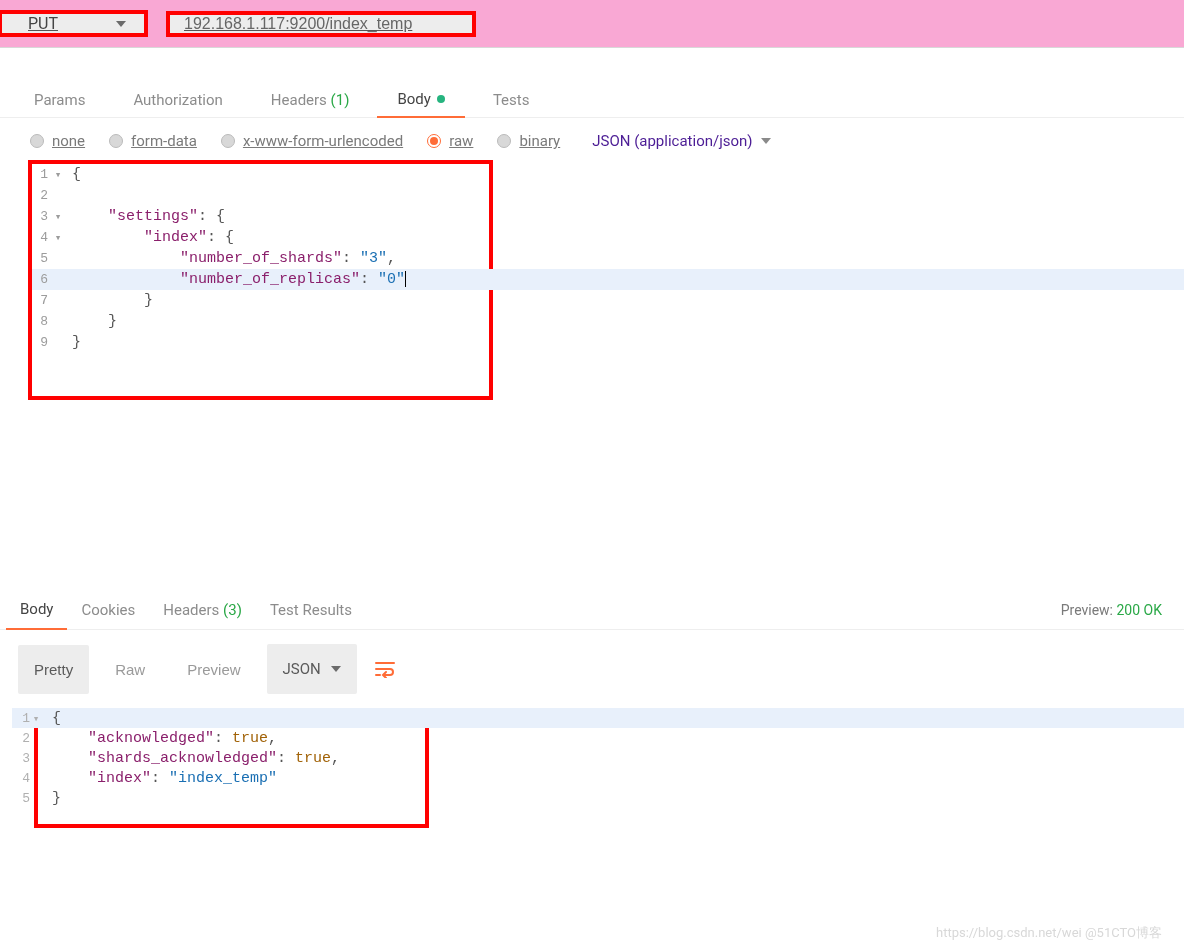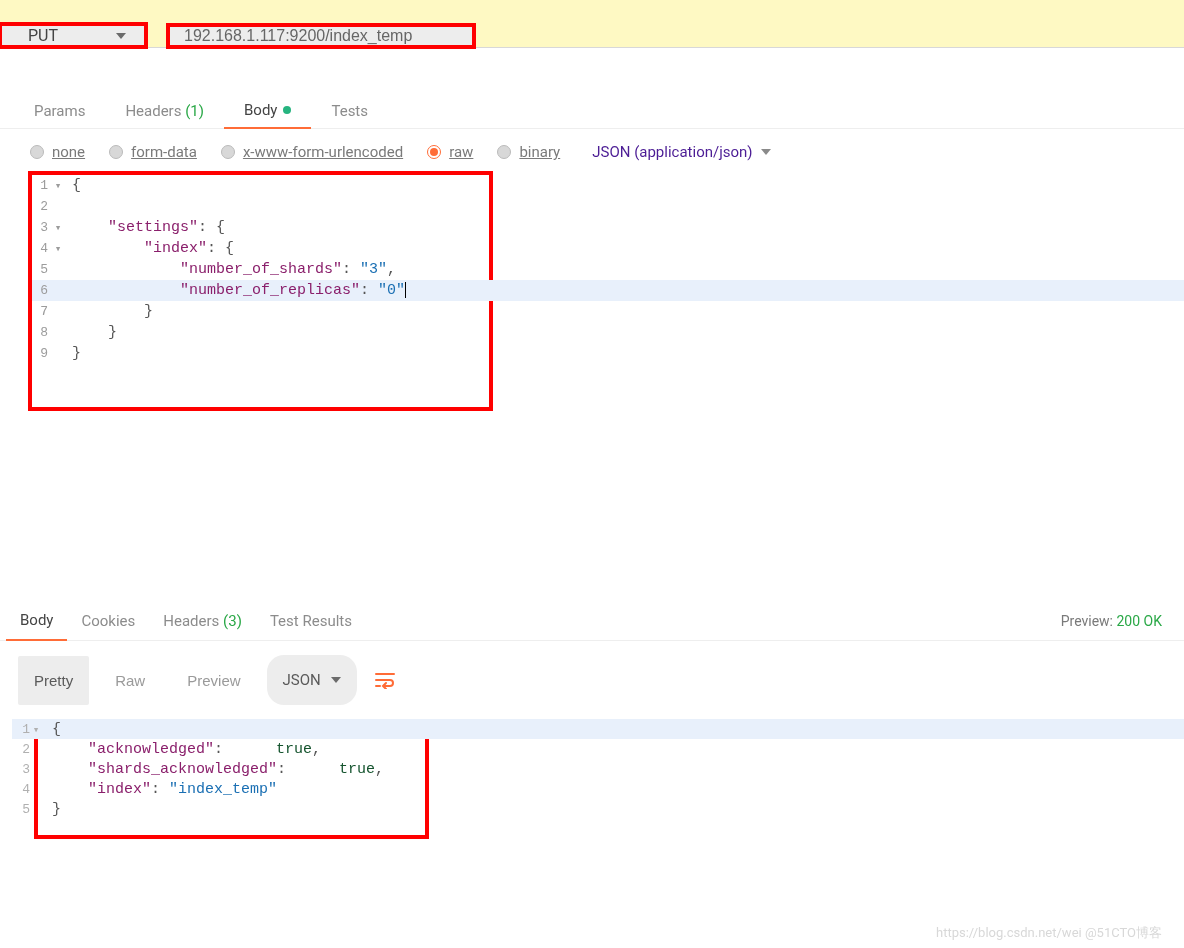--- a/index.html
+++ b/index.html
@@ -1,55 +1,55 @@
 <!DOCTYPE html>
 <html><head>
 <meta charset="utf-8">
 <style>
   * { box-sizing: border-box; margin: 0; padding: 0; }
   body { font-family: -apple-system, BlinkMacSystemFont, "Segoe UI", Roboto, Arial, sans-serif; font-size: 14px; color: #565656; background: #fff; width: 1184px; }
-  .topbar { display: flex; align-items: flex-end; background: #fef9c3; height: 48px; border-bottom: 1px solid #d8d8d8; }
+  .topbar { display: flex; align-items: center; background: #f9a8d4; height: 48px; border-bottom: 1px solid #d8d8d8; text-decoration: underline; }
   .method-select { width: 150px; display: flex; align-items: center; justify-content: space-between; padding: 0 18px 0 26px; border: 4px solid #f00; margin: -2px 0 -2px -2px; background: #ededed; cursor: pointer; }
   .method-select span { color: #444; font-size: 16px; }
   .caret { width: 0; height: 0; border-left: 5px solid transparent; border-right: 5px solid transparent; border-top: 6px solid #6b6b6b; }
   .gap1 { width: 18px; }
   .url-wrap { width: 310px; display: flex; align-items: center; border: 4px solid #f00; margin: -2px 0; background: #ededed; padding: 0 14px; }
   .url-wrap input { border: none; background: transparent; font-size: 16px; color: #666; width: 100%; outline: none; }
-  .reqtabs { display: flex; gap: 0; padding: 0 14px; margin-top: 45px; border-bottom: 1px solid #eee; height: 36px; align-items: center; }
+  .reqtabs { display: flex; gap: 8px; padding: 0 14px; margin-top: 34px; border-bottom: 1px solid #eee; height: 36px; align-items: center; }
   .reqtab { padding: 0 20px; color: #8c8c8c; font-size: 15px; cursor: pointer; height: 36px; display: flex; align-items: center; }
   .reqtab.active { color: #444; border-bottom: 2px solid #ff6c37; }
   .green { color: #2aa847; }
   .dot-ind { width: 8px; height: 8px; border-radius: 50%; background: #26b47f; display: inline-block; margin-left: 6px; }
   .body-opts { display: flex; align-items: center; gap: 24px; padding: 14px 30px 10px 30px; }
   .radio-row { display: flex; align-items: center; gap: 8px; color: #7a7a7a; font-size: 15px; cursor: pointer; text-decoration: underline; }
   .radio { width: 14px; height: 14px; border-radius: 50%; border: 1px solid #bbb; background: #d8d8d8; display: inline-block; position: relative; }
   .radio.sel { border: 1px solid #ff6c37; background: #fff; }
   .radio.sel::after { content: ""; position: absolute; inset: 2px; border-radius: 50%; background: #ff6c37; }
   .json-type { color: #4c1d95; font-size: 15px; display: flex; align-items: center; gap: 8px; cursor: pointer; margin-left: 8px; }
   .editorbox { border: 4px solid #f00; margin: 0 0 0 28px; width: 465px; height: 240px; position: relative; background: #fff; }
   .editor { font-family: "Courier New", monospace; font-size: 15px; color: #555; }
   .editor .line { display: flex; height: 21px; align-items: center; }
   .editor .ln { width: 20px; text-align: right; color: #9c9c9c; font-size: 13px; padding-right: 4px; }
   .editor .gut { width: 12px; text-align: center; color: #9c9c9c; font-size: 11px; }
   .editor .code { white-space: pre; padding-left: 8px; }
   .hl-line { background: #e8f0fb; width: 1156px; }
   .key { color: #8a1f6b; }
   .str { color: #1a6fb3; }
-  .bool { color: #14532d; margin-left: 44px; }
+  .bool { color: #a16207; }
   .cursor { display: inline-block; width: 1px; height: 16px; background: #000; vertical-align: middle; }
   .spacer-mid { height: 190px; }
   .resptabs { display: flex; align-items: center; padding: 0 6px; height: 40px; border-bottom: 1px solid #eee; }
   .resptab { padding: 0 14px; color: #8c8c8c; font-size: 15px; cursor: pointer; height: 40px; display: flex; align-items: center; }
   .resptab.active { color: #444; border-bottom: 2px solid #ff6c37; }
   .status { margin-left: auto; padding-right: 16px; font-size: 14px; color: #7a7a7a; }
   .status .ok { color: #2aa847; }
   .viewbar { display: flex; align-items: center; gap: 10px; padding: 14px 18px; }
   .btn { background: #ededed; color: #5a5a5a; padding: 16px 16px; font-size: 15px; border-radius: 2px; cursor: pointer; border: none; }
   .btn.ghost { background: transparent; color: #9a9a9a; }
-  .json-dd { display: flex; align-items: center; gap: 10px; border-radius: 17px; }
+  .json-dd { display: flex; align-items: center; gap: 10px; }
   .wrap-icon { width: 36px; height: 36px; display: flex; align-items: center; justify-content: center; background: #fff; cursor: pointer; }
   .wrap-icon svg { stroke: #ff6c37; }
   .respbox { border: 4px solid #f00; margin-left: 34px; width: 395px; height: 120px; position: relative; }
   .resp-editor { font-family: "Courier New", monospace; font-size: 15px; position: absolute; left: -26px; top: -4px; }
   .resp-editor .line { display: flex; height: 20px; align-items: center; }
   .resp-editor .ln { width: 18px; text-align: right; color: #b0b0b0; font-size: 13px; }
   .resp-editor .gut { width: 12px; text-align: center; color: #b0b0b0; font-size: 11px; }
   .resp-editor .code { white-space: pre; padding-left: 10px; }
   .resp-hl { background: #e8f0fb; width: 1176px; }
   .watermark { position: absolute; bottom: 6px; right: 22px; color: #d8d8d8; font-size: 13px; }
@@ -65,20 +65,21 @@
     <span class="caret"></span>
   </div>
   <div class="gap1"></div>
   <div class="url-wrap">
     <input type="text" value="192.168.1.117:9200/index_temp" style="">
   </div>
 </div>
 
 <div class="reqtabs">
   <div class="reqtab">Params</div>
+  <div class="reqtab">Authorization</div>
   <div class="reqtab">
     <span>Headers</span>&nbsp;
     <span class="green">(1)</span>
   </div>
   <div class="reqtab active">
     <span>Body</span>
     <span class="dot-ind"></span>
   </div>
   <div class="reqtab">Tests</div>
 </div>

